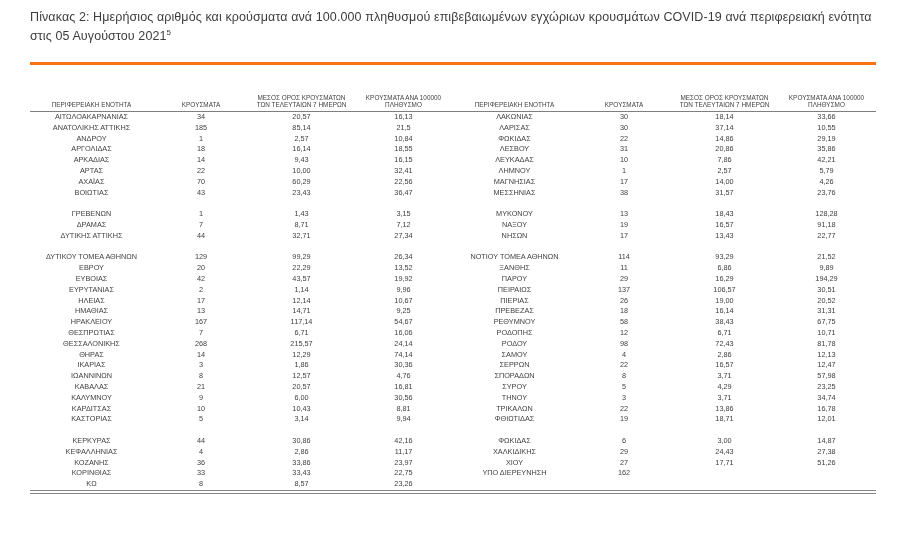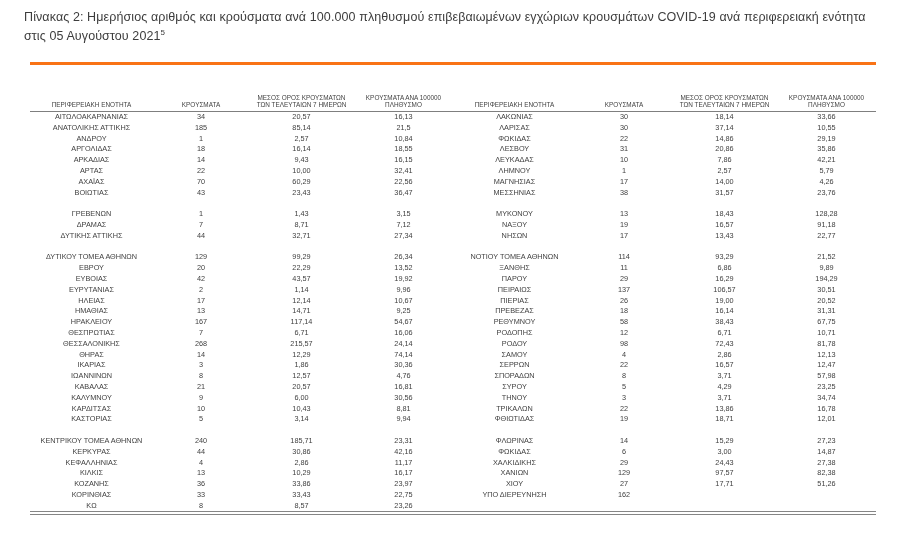--- a/index.html
+++ b/index.html
@@ -10,21 +10,21 @@
   body {
     width: 900px;
     height: 539px;
     position: relative;
     overflow: hidden;
     font-family: "Liberation Sans", "DejaVu Sans", sans-serif;
     color: #3f3f3f;
   }
   .page-title {
     position: absolute;
-    left: 24px;
+    left: 30px;
     top: 8px;
     width: 848px;
     font-size: 12.5px;
     line-height: 19px;
     color: #3d3d3d;
     letter-spacing: 0.1px;
   }
   .page-title sup {
     font-size: 8px;
     vertical-align: super;
@@ -389,60 +389,40 @@
         <td></td>
         <td></td>
         <td></td>
         <td></td>
         <td></td>
         <td></td>
         <td></td>
         <td></td>
       </tr>
       <tr>
-        <td>ΚΕΝΤΡΙΚΟΥ ΤΟΜΕΑ ΑΘΗΝΩΝ</td>
-        <td>240</td>
-        <td>185,71</td>
-        <td>23,31</td>
-        <td>ΦΛΩΡΙΝΑΣ</td>
-        <td>14</td>
-        <td>15,29</td>
-        <td>27,23</td>
-      </tr>
-      <tr>
         <td>ΚΕΡΚΥΡΑΣ</td>
         <td>44</td>
         <td>30,86</td>
         <td>42,16</td>
         <td>ΦΩΚΙΔΑΣ</td>
         <td>6</td>
         <td>3,00</td>
         <td>14,87</td>
       </tr>
       <tr>
         <td>ΚΕΦΑΛΛΗΝΙΑΣ</td>
         <td>4</td>
         <td>2,86</td>
         <td>11,17</td>
         <td>ΧΑΛΚΙΔΙΚΗΣ</td>
         <td>29</td>
         <td>24,43</td>
         <td>27,38</td>
       </tr>
       <tr>
-        <td>ΚΙΛΚΙΣ</td>
-        <td>13</td>
-        <td>10,29</td>
-        <td>16,17</td>
-        <td>ΧΑΝΙΩΝ</td>
-        <td>129</td>
-        <td>97,57</td>
-        <td>82,38</td>
-      </tr>
-      <tr>
         <td>ΚΟΖΑΝΗΣ</td>
         <td>36</td>
         <td>33,86</td>
         <td>23,97</td>
         <td>ΧΙΟΥ</td>
         <td>27</td>
         <td>17,71</td>
         <td>51,26</td>
       </tr>
       <tr>

